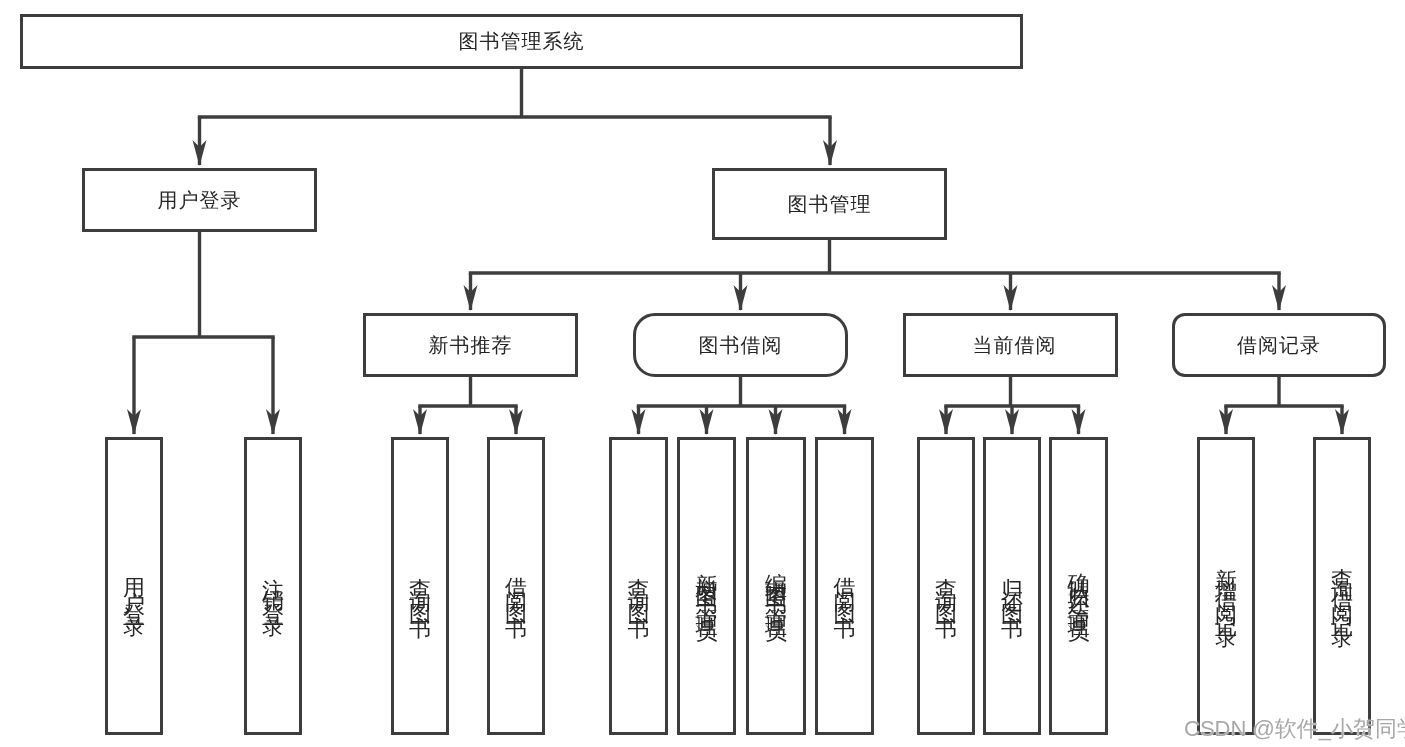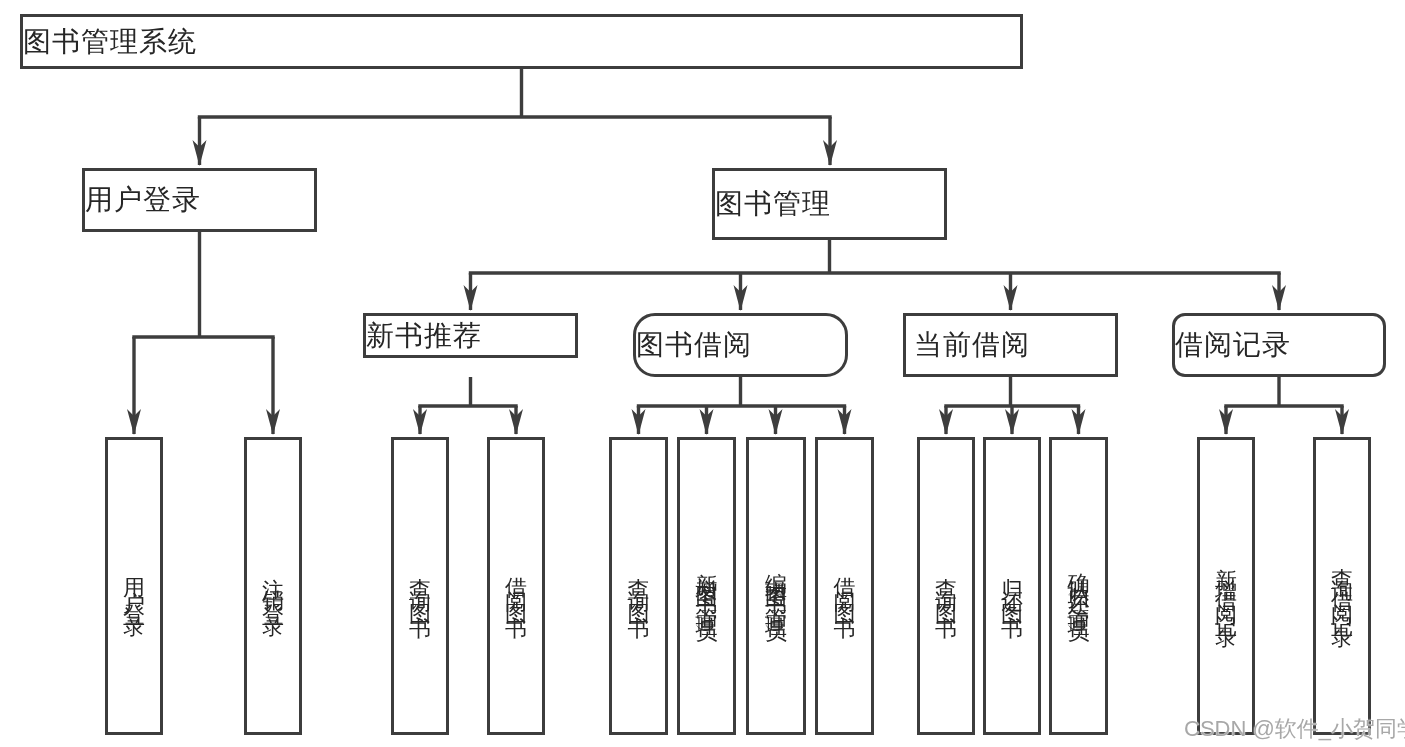--- a/index.html
+++ b/index.html
@@ -15,22 +15,22 @@
     background:var(--bg);
     overflow:hidden;
     font-family:"Liberation Sans","DejaVu Sans",sans-serif;
   }
   .wires{position:absolute;left:0;top:0;z-index:1;}
   .wires line{stroke:var(--line);stroke-width:3.4;}
   .wires .arrowfill{fill:var(--line);}
   .hbox{
     position:absolute;box-sizing:border-box;z-index:2;
     background:#fff;border:3px solid var(--line);
-    display:flex;align-items:center;
-    font-size:28px;color:var(--text);letter-spacing:1px;
+    display:flex;align-items:center;justify-content:center;
+    font-size:20px;color:var(--text);letter-spacing:1px;
   }
   .vbox{
     position:absolute;box-sizing:border-box;z-index:2;
     top:437px;height:298px;
     background:#fff;border:3px solid var(--line);
     display:flex;align-items:center;justify-content:center;
     font-size:22px;color:var(--text);
   }
   .vtext{
     writing-mode:vertical-lr;
@@ -105,21 +105,21 @@
     <span>图书管理系统</span>
   </div>
 
   <div class="hbox" style="left:82px;top:168px;width:235px;height:64px;">
     <span>用户登录</span>
   </div>
   <div class="hbox" style="left:712px;top:168px;width:235px;height:72px;">
     <span>图书管理</span>
   </div>
 
-  <div class="hbox" style="left:363px;top:313px;width:215px;height:45px;">
+  <div class="hbox" style="left:363px;top:313px;width:215px;height:64px;">
     <span>新书推荐</span>
   </div>
   <div class="hbox" style="left:633px;top:313px;width:215px;height:64px;border-radius:22px;">
     <span>图书借阅</span>
   </div>
   <div class="hbox" style="left:903px;top:313px;width:215px;height:64px;padding-left:8px;">
     <span>当前借阅</span>
   </div>
   <div class="hbox" style="left:1172px;top:313px;width:214px;height:64px;border-radius:13px;">
     <span>借阅记录</span>

